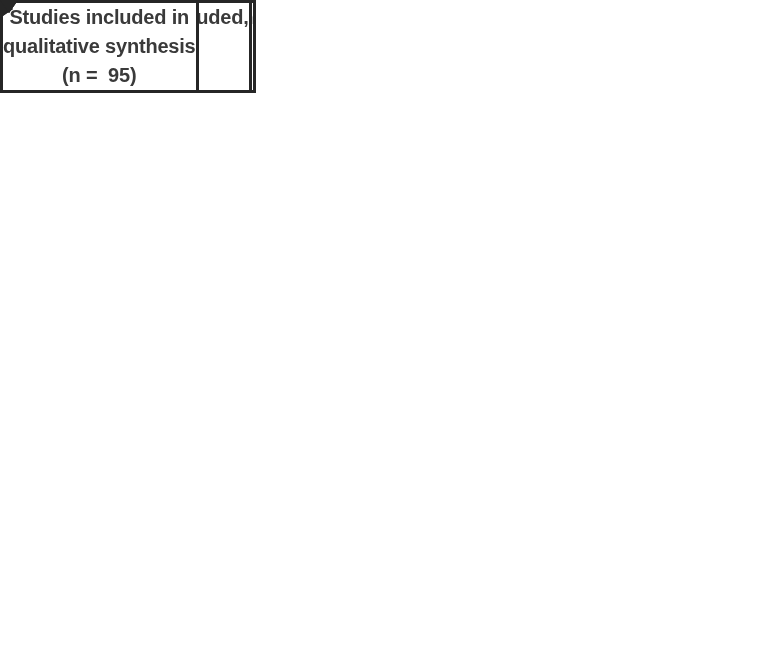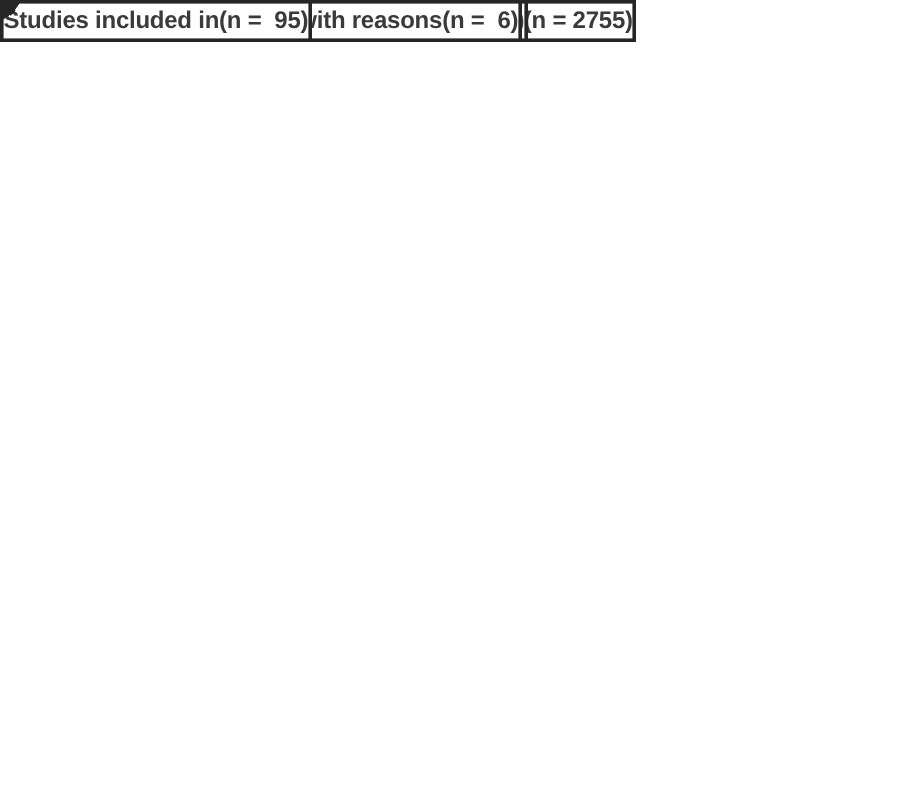--- a/index.html
+++ b/index.html
@@ -14,21 +14,21 @@
     background: #ffffff;
     font-family: "Liberation Sans", sans-serif;
     overflow: hidden;
   }
   .box {
     position: absolute;
     box-sizing: border-box;
     border: 3px solid #262626;
     background: #ffffff;
     display: flex;
-    flex-direction: row;
+    flex-direction: column;
     justify-content: center;
     align-items: center;
     text-align: center;
   }
   .line {
     font-weight: 700;
     font-size: 20px;
     line-height: 29px;
     color: #3a3a3a;
     white-space: pre-wrap;
@@ -96,20 +96,21 @@
   </div>
 
   <div class="box box-fulltext-excluded">
     <div class="line">Full-text articles excluded,</div>
     <div class="line">with reasons</div>
     <div class="line">(n =  6)</div>
   </div>
 
   <div class="box box-included">
     <div class="line">Studies included in</div>
+    <div class="line">qualitative synthesis</div>
     <div class="line">(n =  95)</div>
   </div>
 
   <div class="shaft-v v1-shaft"></div>
   <div class="head-down v1-head"></div>
 
   <div class="shaft-h h1-shaft"></div>
   <div class="head-right h1-head"></div>
 
   <div class="shaft-v v2-shaft"></div>

